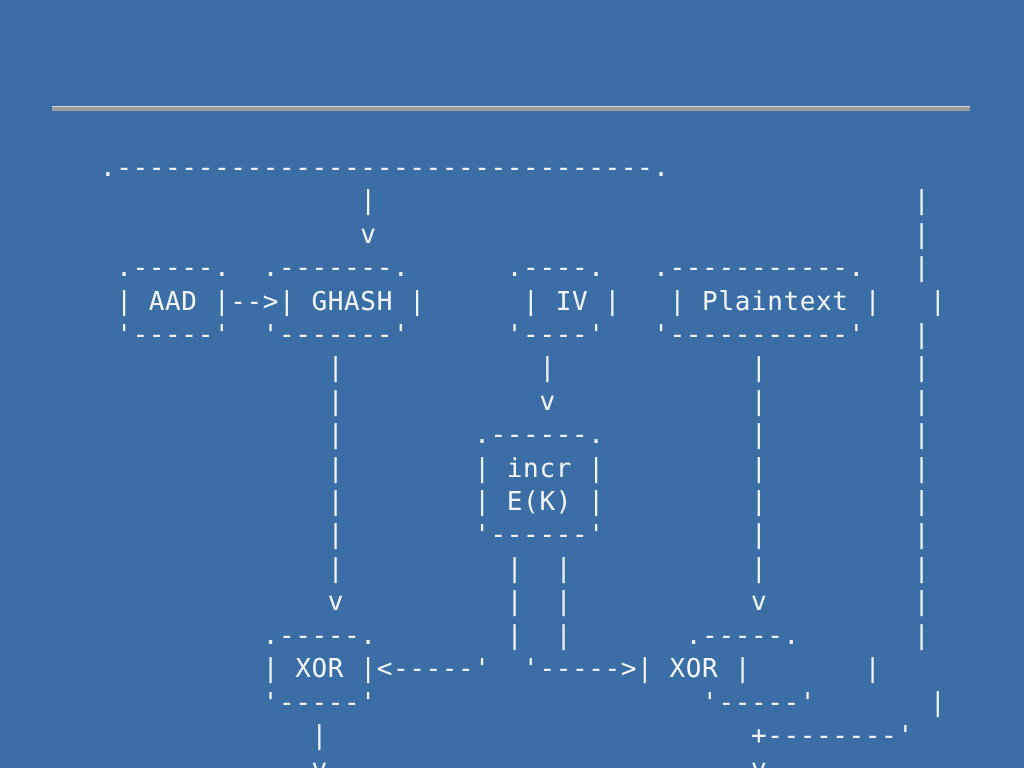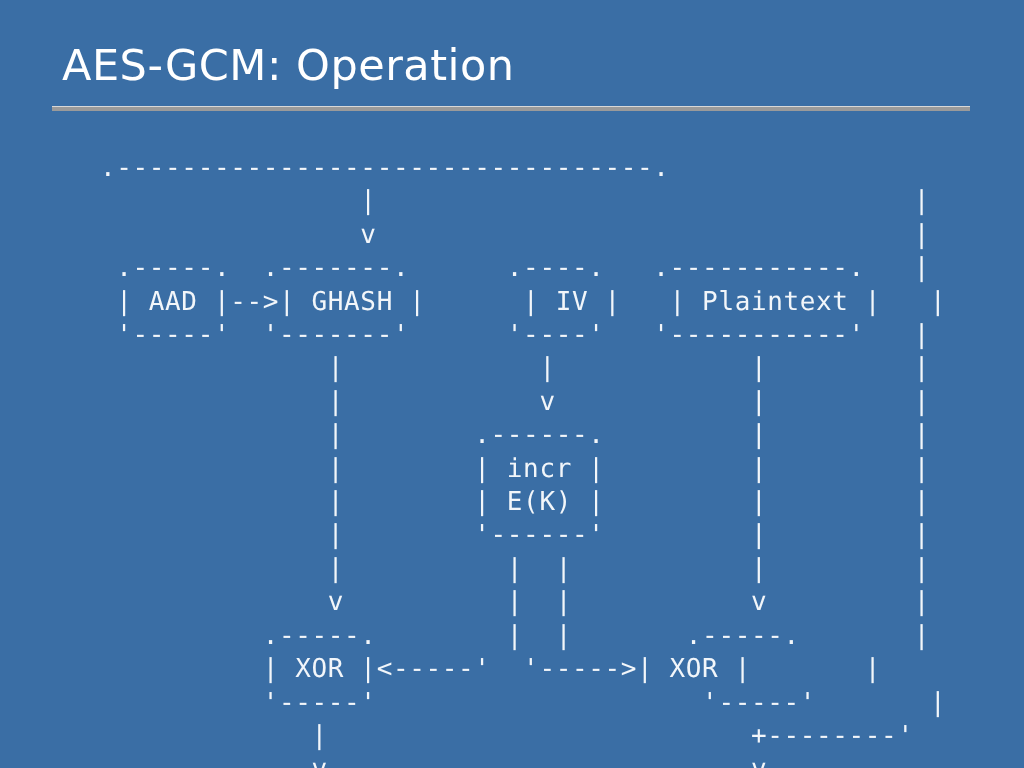--- a/index.html
+++ b/index.html
@@ -57,21 +57,20 @@
     white-space: pre;
     font-weight: 400;
     text-rendering: geometricPrecision;
   }
 </style>
 </head>
 <body>
 
 <div id="slide">
 
-  <div id="slide-title">AES-GCM: Operation</div>
 
   <div id="title-rule"></div>
 
   <pre id="ascii-diagram">.---------------------------------.
                 |                                 |
                 v                                 |
  .-----.  .-------.      .----.   .-----------.   |
  | AAD |--&gt;| GHASH |      | IV |   | Plaintext |   |
  '-----'  '-------'      '----'   '-----------'   |
               |            |            |         |

